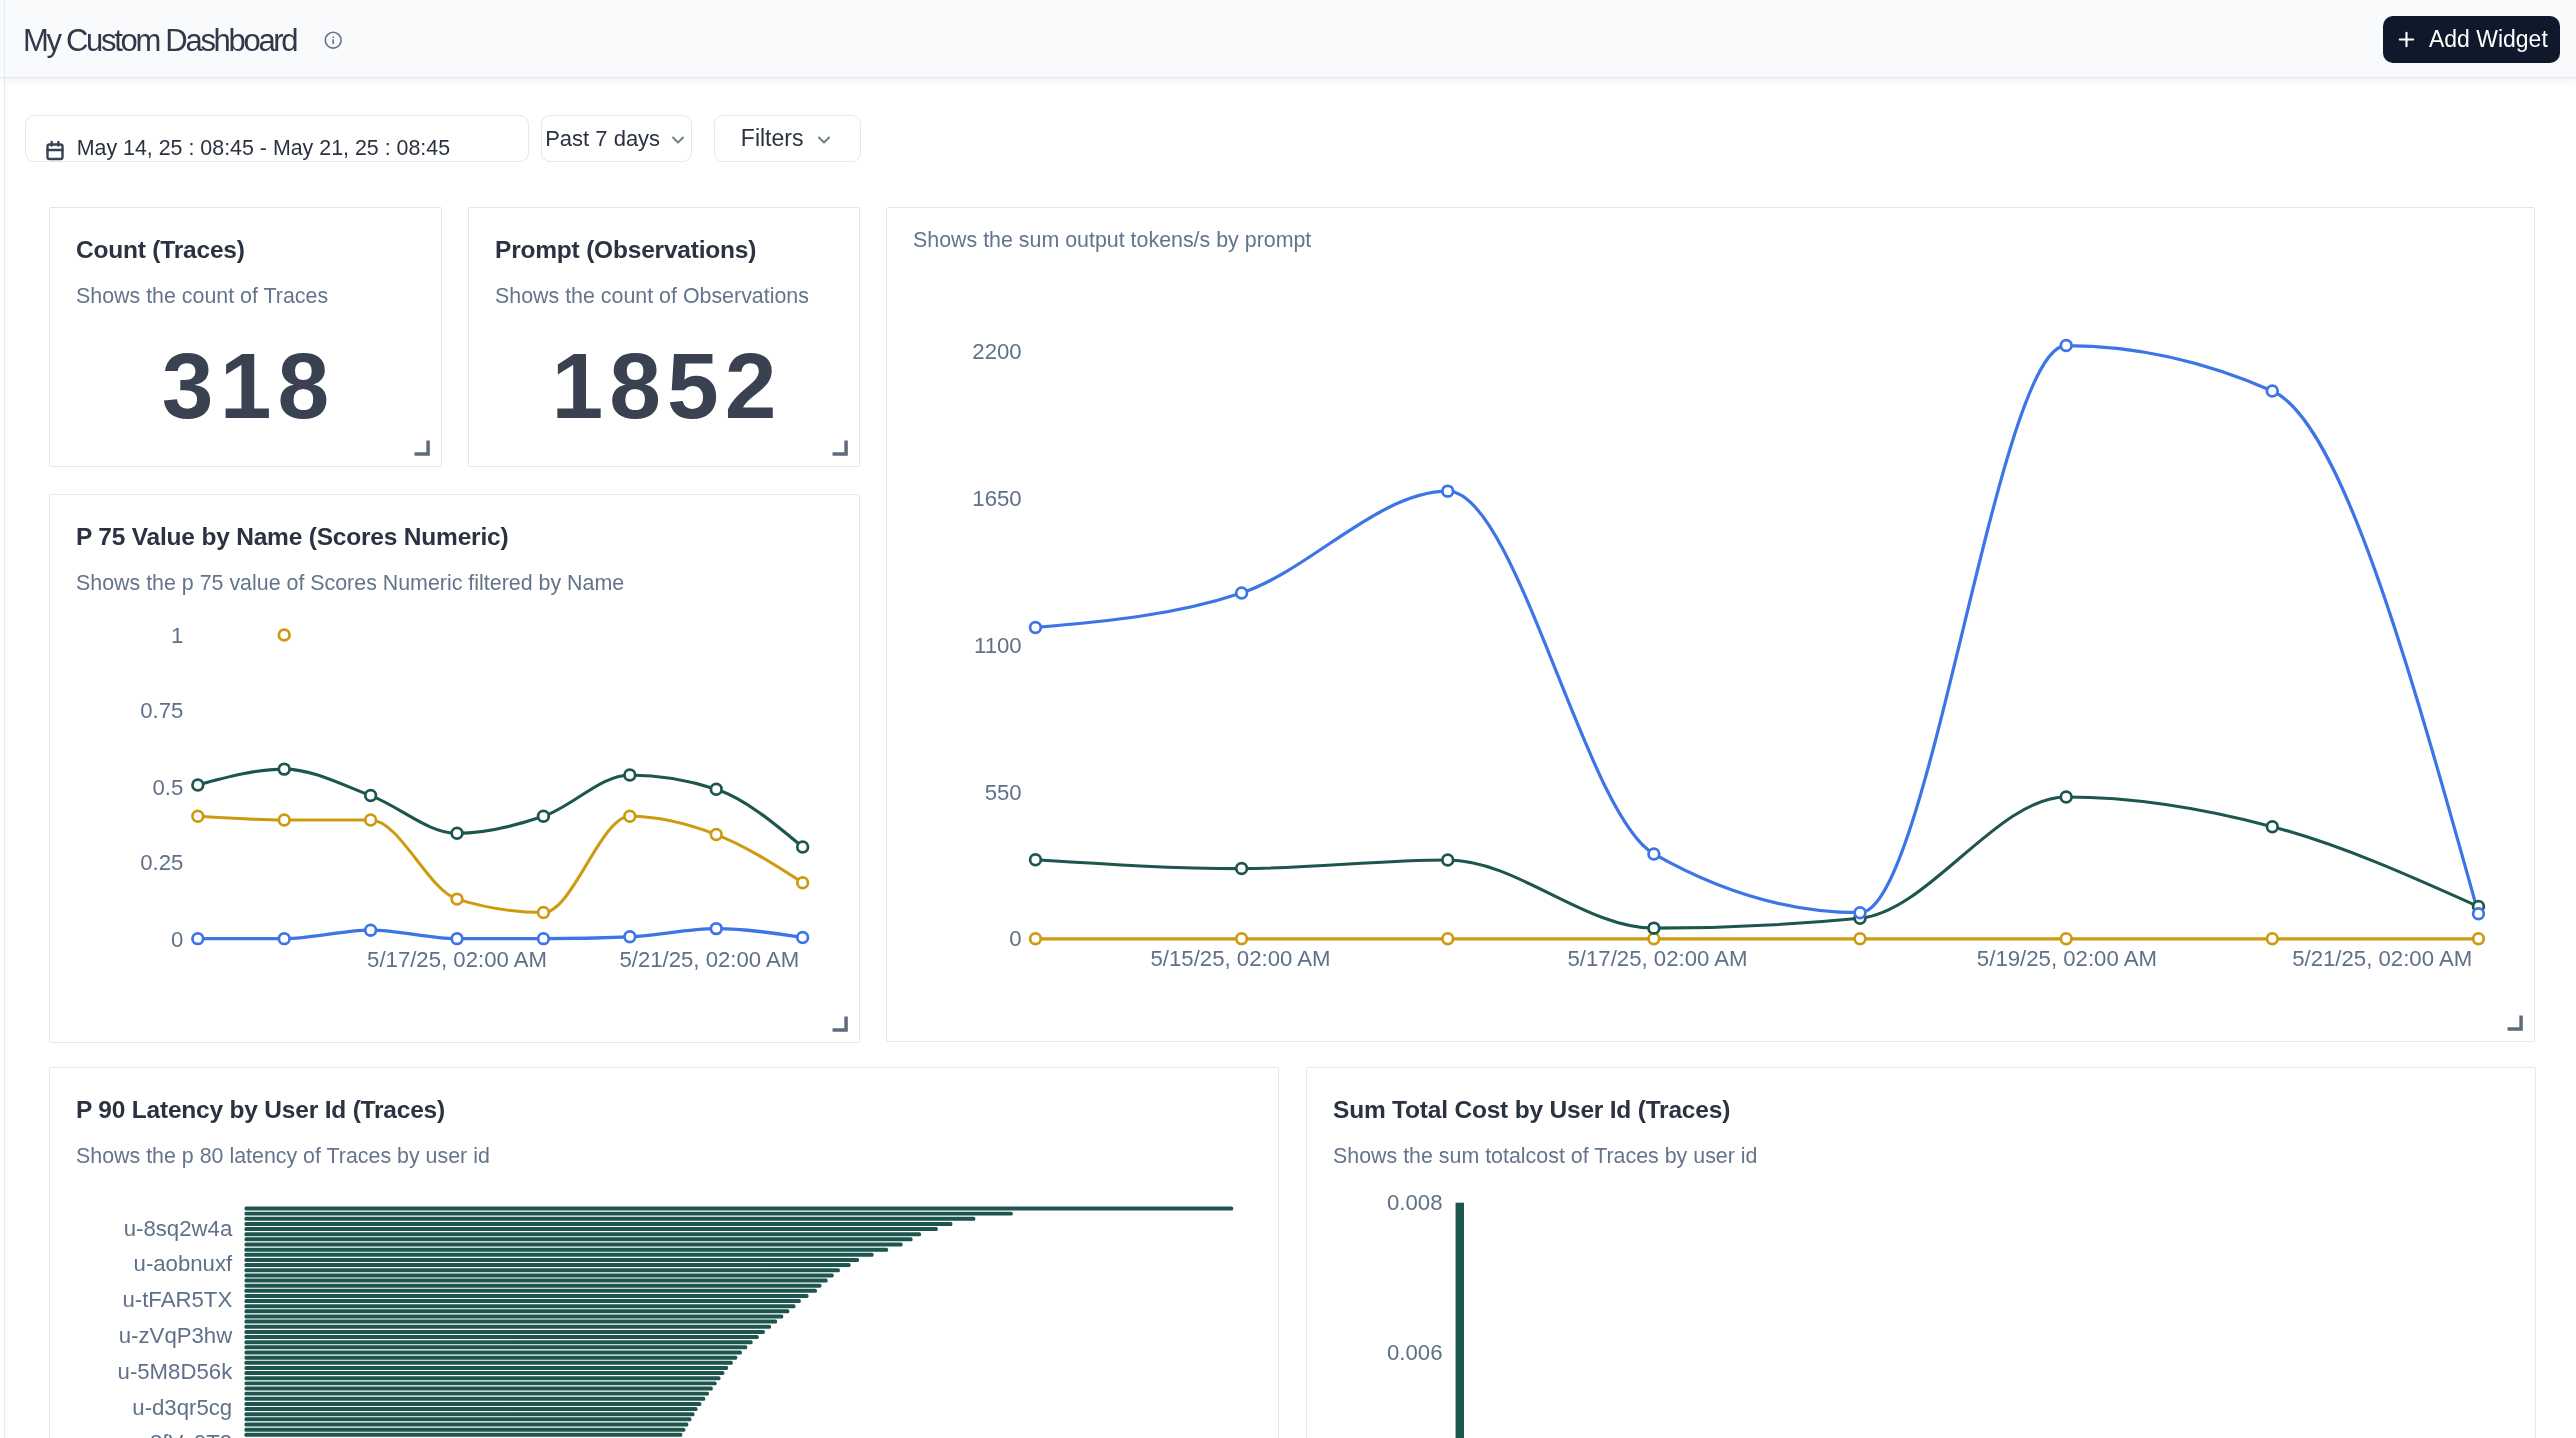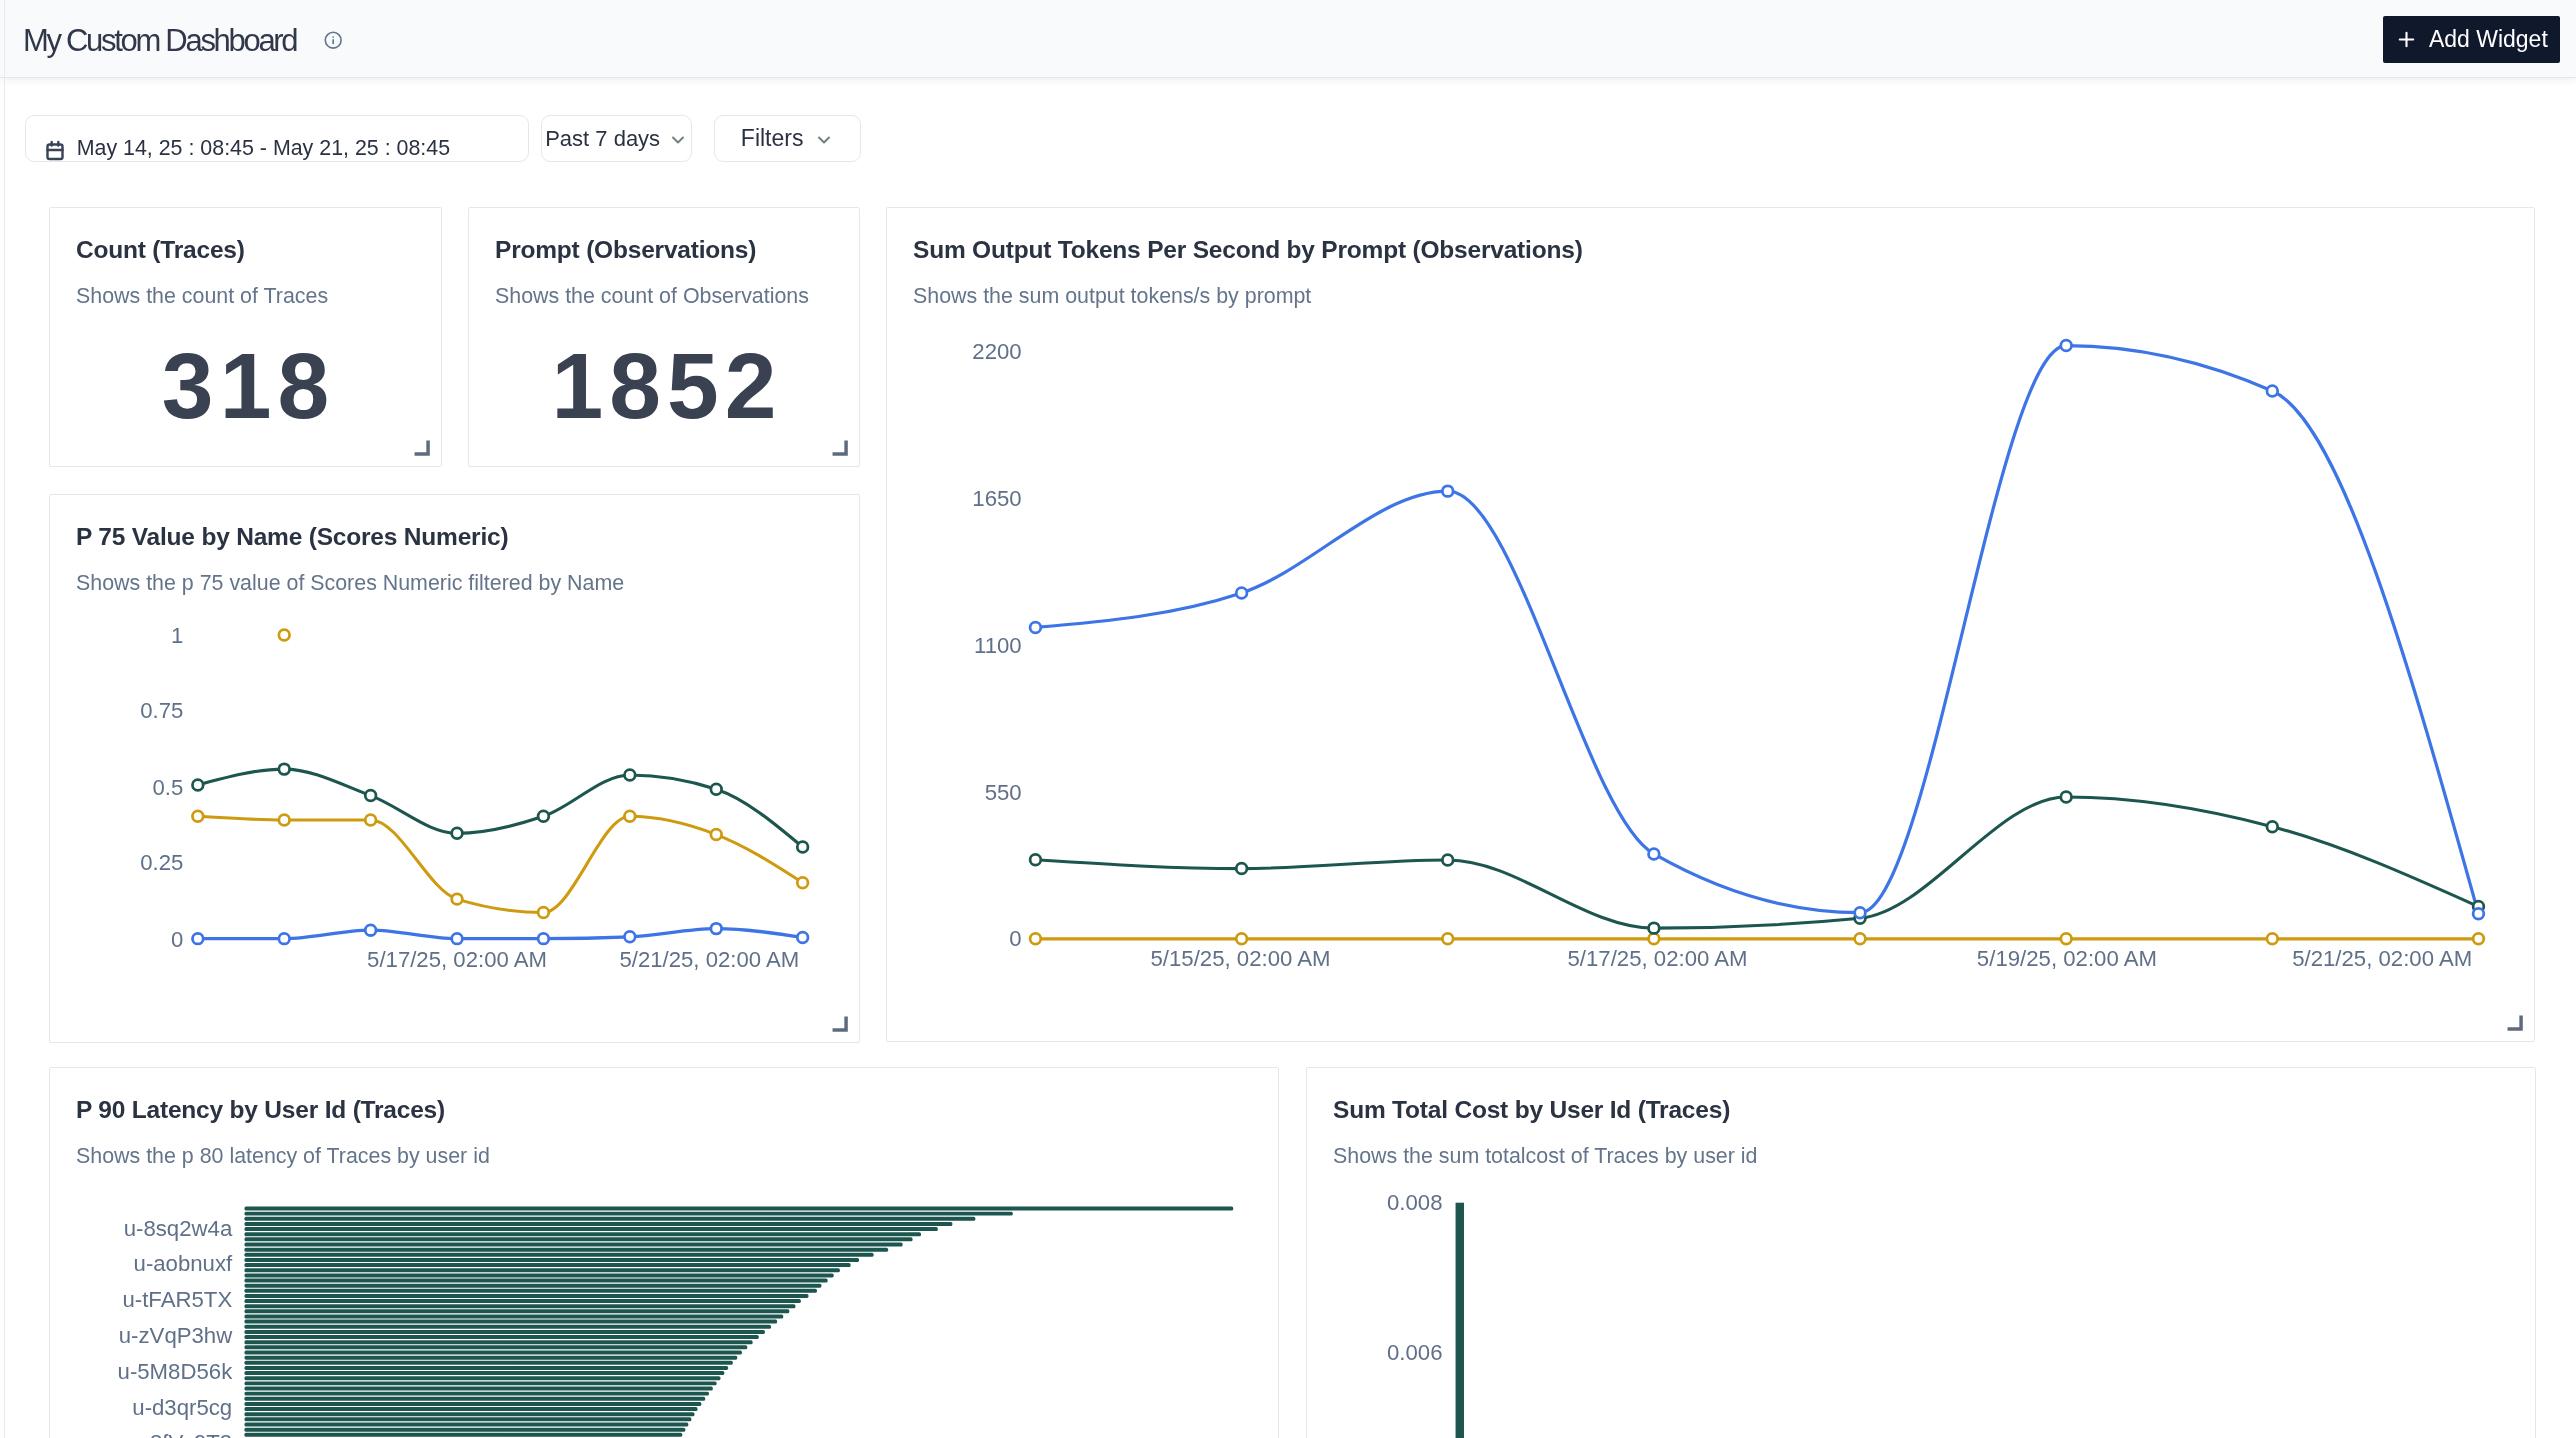--- a/index.html
+++ b/index.html
@@ -3,21 +3,21 @@
 <style>
 * { margin:0; padding:0; box-sizing:border-box; }
 html,body { width:2576px; height:1439px; overflow:hidden; background:#fff;
   font-family:"Liberation Sans",sans-serif; position:relative; }
 .hdr { position:absolute; left:0; top:0; width:2576px; height:78px; background:#f8fafc;
   border-bottom:1.5px solid #e2e6ef; box-shadow:0 3.8px 6.9px rgba(15,23,42,0.05); }
 .hdr h1 { position:absolute; left:23px; top:23px; font-size:31px; font-weight:400; color:#30384a;
   letter-spacing:-2.3px; }
 .sideline { position:absolute; left:3.8px; top:0; width:1.5px; height:1439px; background:#e7eaf0; }
 .addbtn { position:absolute; right:16px; top:16px; width:177px; height:47px; background:#10192b;
-  border-radius:2px; color:#fff; font-size:23px; font-weight:500; display:flex; align-items:center;
+  border-radius:10px; color:#fff; font-size:23px; font-weight:500; display:flex; align-items:center;
   justify-content:center; gap:10.7px; }
 .fbox { position:absolute; top:115px; height:47px; white-space:nowrap; border:1.5px solid #e2e8f0; border-radius:9.2px;
   background:#fff; display:flex; align-items:center; font-size:23px; color:#2a3140; }
 .card { position:absolute; background:#fff; border:1.5px solid #e2e8f0; border-radius:2px; }
 .ct { margin:27.6px 26px 0; font-size:24.5px; font-weight:700; color:#2b3342; letter-spacing:-0.2px;
   white-space:nowrap; overflow:hidden; }
 .cs { margin:20px 26px 0; font-size:21.4px; color:#64748b; white-space:nowrap; overflow:hidden; }
 .big { position:absolute; left:6.1px; right:0; top:125px; text-align:center; font-size:93px;
   font-weight:700; color:#3a4252; letter-spacing:6.1px; }
 svg { display:block; }
@@ -63,21 +63,20 @@
 </div>
 <div class="card" style="left:468px;top:207px;width:392px;height:260px;">
 <div class="ct">Prompt (Observations)</div>
 <div class="cs">Shows the count of Observations</div>
 <div class="big">1852</div>
     <svg width="17" height="17" viewBox="0 0 22 22" style="position:absolute;right:10.7px;bottom:10px">
       <path d="M19.5 2 V19.5 H2" fill="none" stroke="#5f6b7d" stroke-width="4.5"></path>
     </svg>
 </div>
 <div class="card" style="left:886px;top:207px;width:1649px;height:835px;">
-<div class="ct">Sum Output Tokens Per Second by Prompt (Observations)</div>
 <div class="cs">Shows the sum output tokens/s by prompt</div>
 <svg width="1649" height="835" viewBox="0 0 2155 1091" style="position:absolute;left:0;top:0">
 <g font-family="'Liberation Sans',sans-serif" font-size="29" fill="#5f7088">
 <text x="176" y="197" text-anchor="end">2200</text>
 <text x="176" y="389" text-anchor="end">1650</text>
 <text x="176" y="581" text-anchor="end">1100</text>
 <text x="176" y="773" text-anchor="end">550</text>
 <text x="176" y="965" text-anchor="end">0</text>
 <text x="462" y="991" text-anchor="middle">5/15/25, 02:00 AM</text>
 <text x="1007" y="991" text-anchor="middle">5/17/25, 02:00 AM</text>

